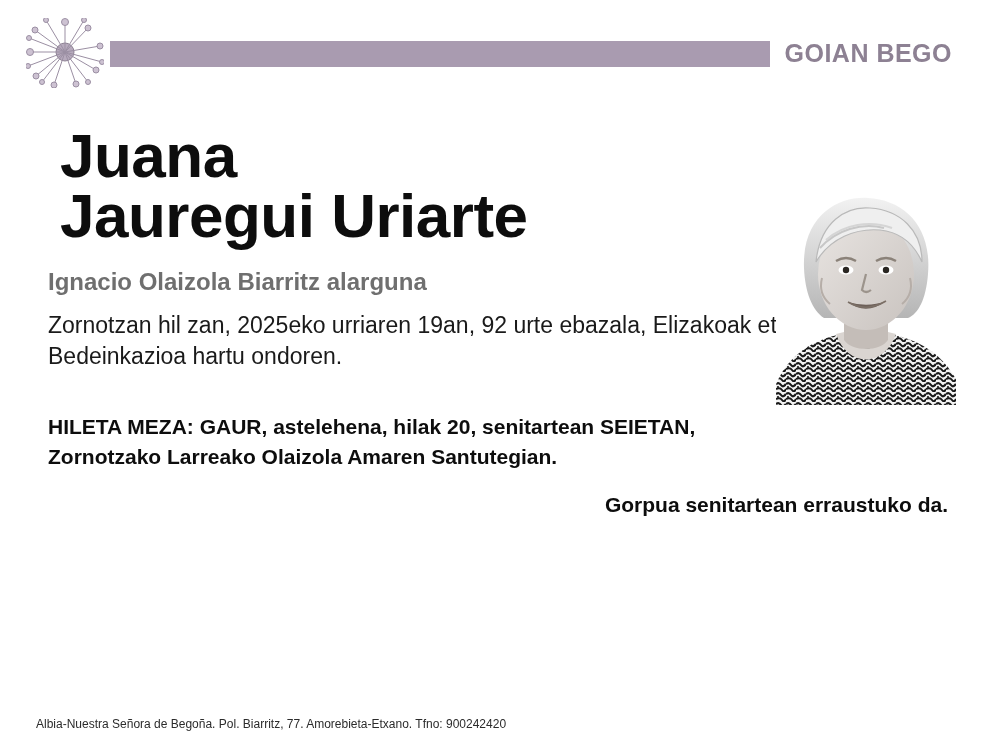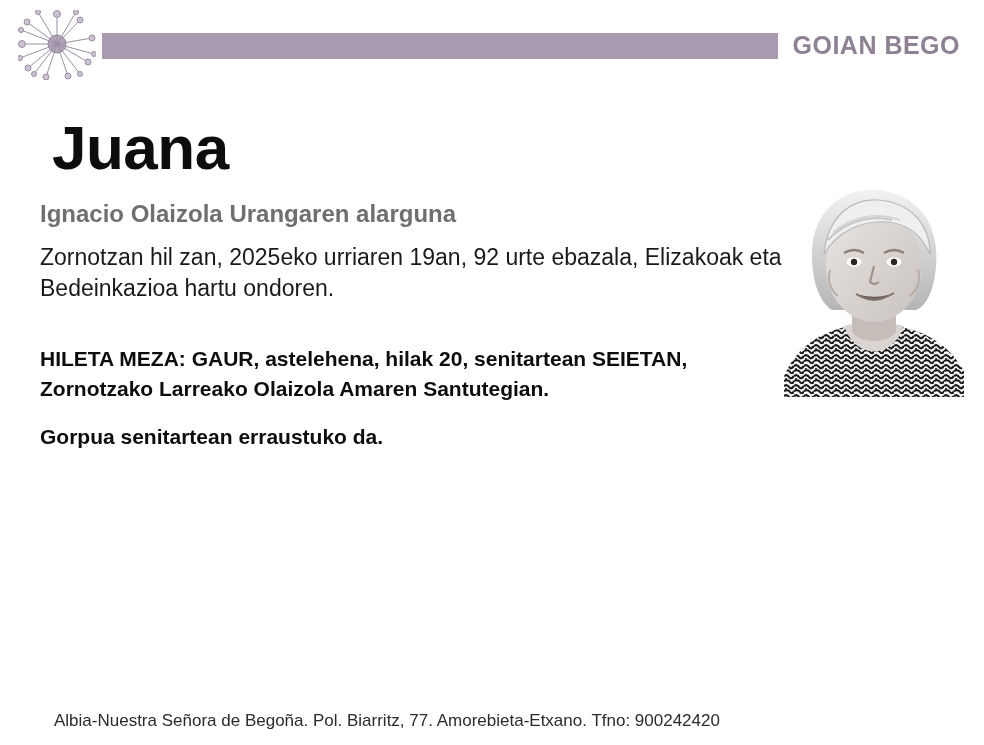--- a/index.html
+++ b/index.html
@@ -12,21 +12,21 @@
     height: 745px;
     font-family: "Liberation Sans", sans-serif;
     color: #111111;
     overflow: hidden;
   }
   .notice {
     position: relative;
     width: 984px;
     height: 745px;
     box-sizing: border-box;
-    padding: 4px;
+    padding: 12px;
     background: #ffffff;
   }
 
   
   .header {
     position: relative;
     height: 82px;
     display: flex;
     align-items: center;
     padding: 0 20px 0 14px;
@@ -115,27 +115,28 @@
     font-weight: bold;
     line-height: 1.4;
     color: #0d0d0d;
     max-width: 860px;
   }
   .service-extra {
     margin-top: 22px;
     font-size: 21px;
     font-weight: bold;
     color: #0d0d0d;
+    text-align: right;
   }
 
   .footer {
     position: absolute;
-    left: 54px;
+    left: 36px;
     bottom: 14px;
-    font-size: 17px;
+    font-size: 12px;
     color: #2b2b2b;
   }
 </style>
 </head>
 <body>
 
 <div class="notice">
 
   <div class="header">
     <span class="header-ornament">
@@ -215,23 +216,24 @@
         <path d="M72 120 Q90 134 110 119 Q92 126 72 120 Z" fill="#6d6059"></path>
         <path d="M72 120 Q90 131 110 119" stroke="#7b6f66" stroke-width="1.6" fill="none"></path>
 
         <path d="M46 96 Q42 112 54 122" stroke="#b6aea8" stroke-width="2" fill="none"></path>
         <path d="M134 96 Q138 112 126 122" stroke="#b6aea8" stroke-width="2" fill="none"></path>
       </svg>
     </div>
 
     <h1 class="name">
       <span class="name-line">Juana</span>
+      <span class="name-line">Jauregui Uriarte</span>
     </h1>
 
-    <div class="relation">Ignacio Olaizola Urangaren alarguna</div>
+    <div class="relation">Ignacio Olaizola Biarritz alarguna</div>
 
     <div class="death-text">Zornotzan hil zan, 2025eko urriaren 19an, 92 urte ebazala, Elizakoak eta Aita Santuaren Bedeinkazioa hartu ondoren.</div>
 
 
     <div class="service">
       <div>HILETA MEZA: GAUR, astelehena, hilak 20, senitartean SEIETAN,</div>
       <div>Zornotzako Larreako Olaizola Amaren Santutegian.</div>
     </div>
 
     <div class="service-extra">Gorpua senitartean erraustuko da.</div>

